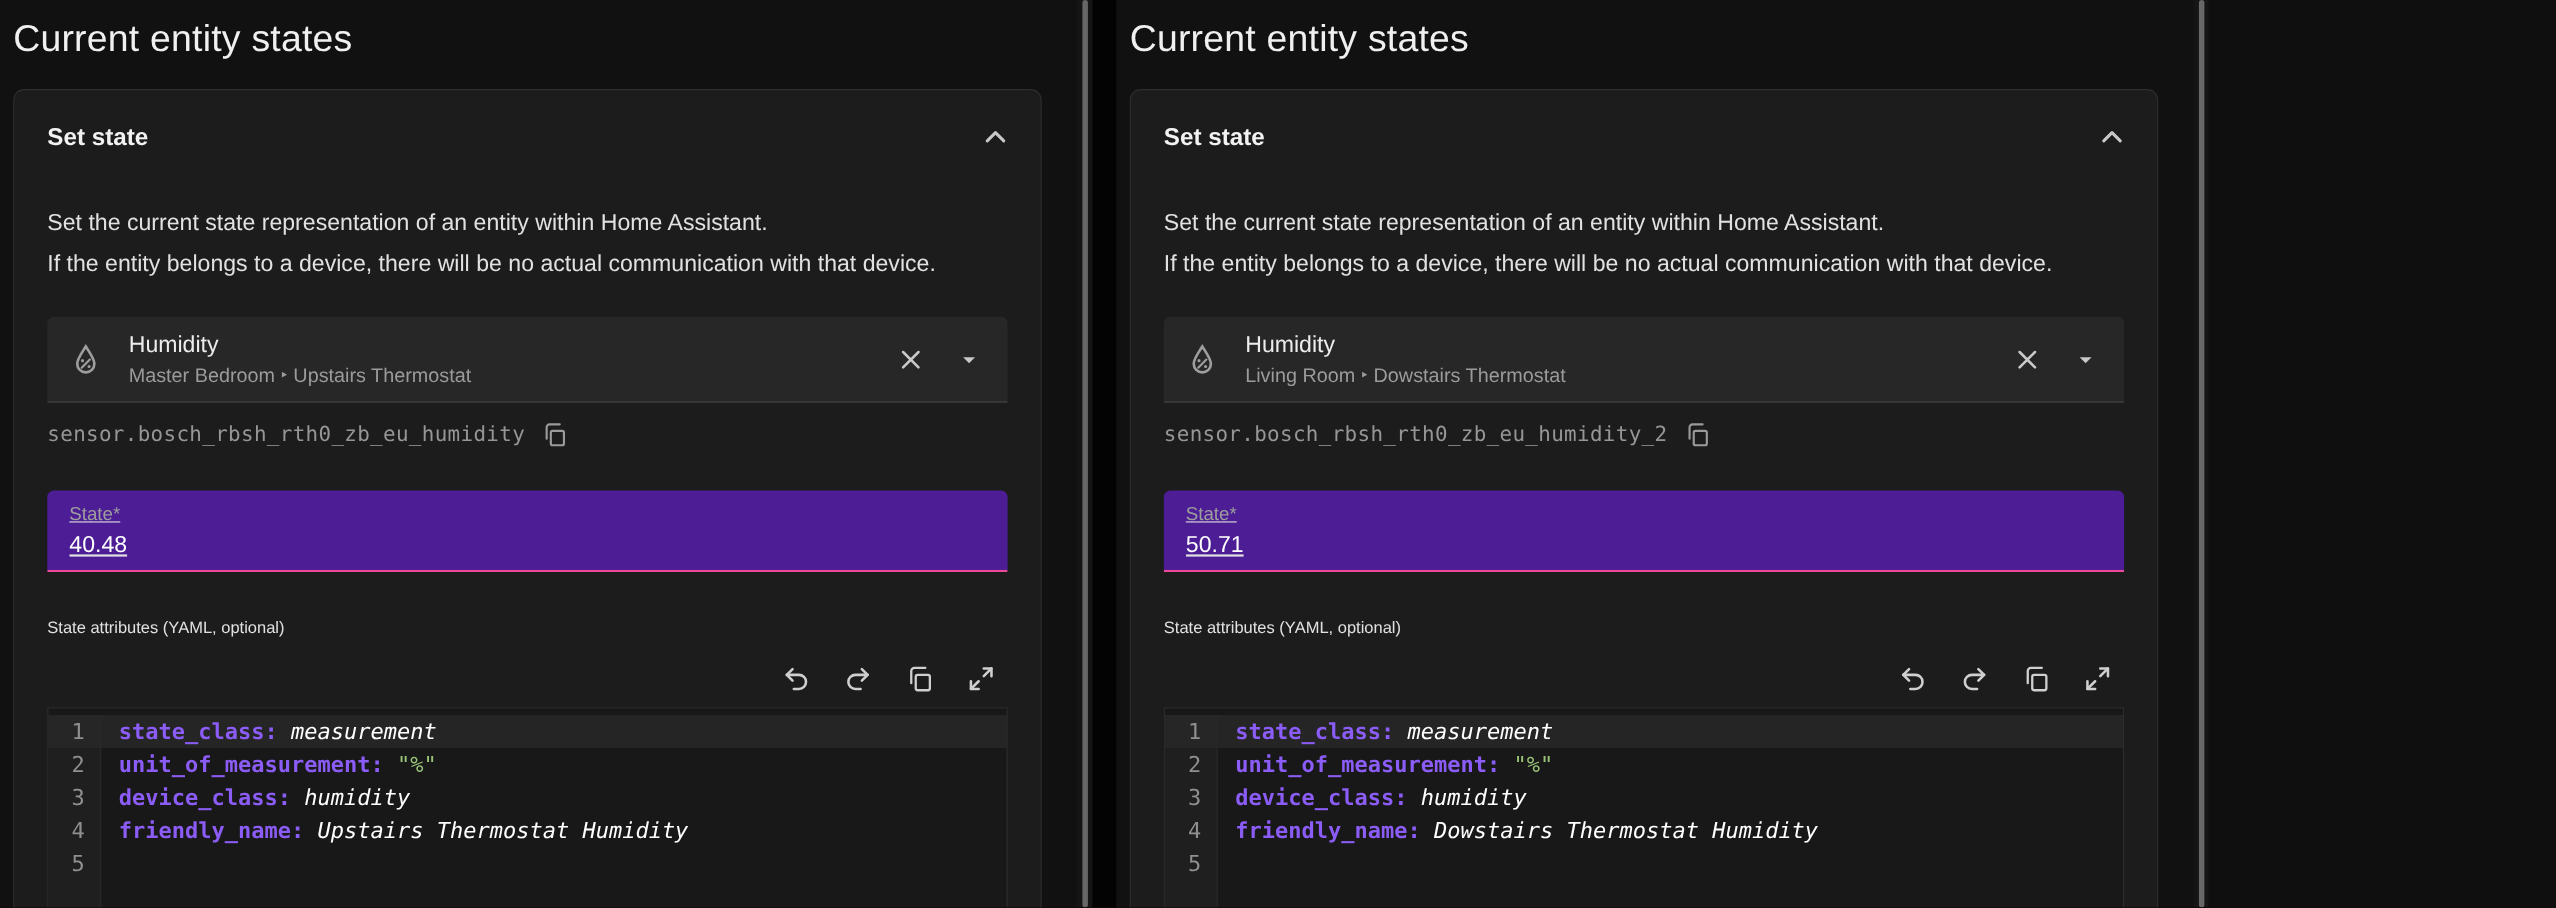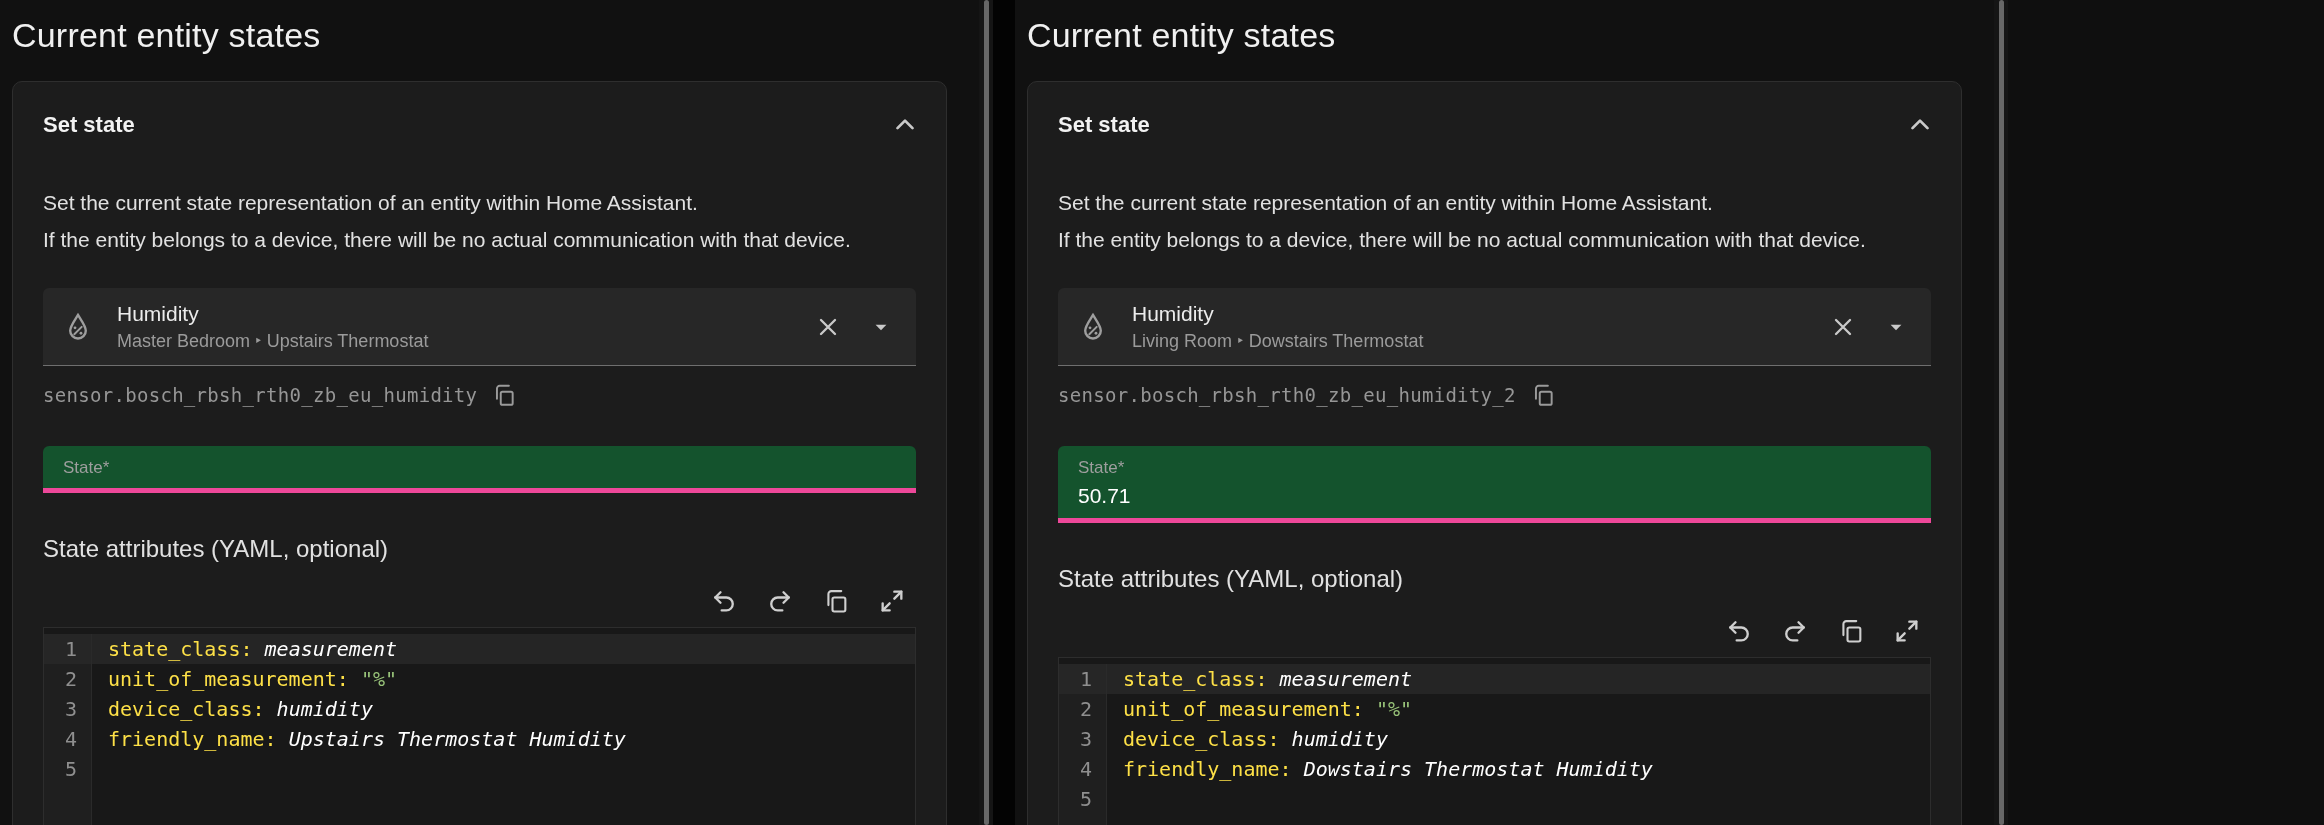--- a/index.html
+++ b/index.html
@@ -96,43 +96,44 @@
   .entity-id {
     font-family: "DejaVu Sans Mono", monospace;
     font-size: 19px;
     color: #969696;
     letter-spacing: 0.3px;
   }
   .copy-id { color: #9a9a9a; }
   .state-field {
     display: block;
     margin: 38px 8px 0 8px;
-    background: #14532d;
+    background: #4c1d95;
     border-radius: 6px 6px 0 0;
-    border-bottom: 5px solid #ec4899;
+    border-bottom: 2px solid #ec4899;
     padding: 12px 20px 10px 20px;
     cursor: text;
+    text-decoration: underline;
   }
   .state-label { font-size: 17px; color: #9e9e9e; display: block; }
   .state-input {
     display: block;
     width: 100%;
     background: transparent;
     border: none;
     outline: none;
     color: #ffffff;
     font-family: "Liberation Sans", sans-serif;
     font-size: 21px;
     font-weight: 500;
     margin-top: 6px;
     padding: 0;
   }
   .attrs-label {
     margin: 42px 8px 0 8px;
-    font-size: 24px;
+    font-size: 15px;
     color: #e1e1e1;
   }
   .editor { margin: 14px 8px 0 8px; }
   .editor-toolbar {
     display: flex;
     justify-content: flex-end;
     align-items: center;
     gap: 28px;
     padding: 10px 10px 12px 0;
   }
@@ -158,21 +159,21 @@
     user-select: none;
   }
   .code-row.active .gutter { background: #262626; }
   .cm-line {
     flex: 1 1 auto;
     white-space: pre;
     padding-left: 16px;
     color: #dcdcdc;
   }
   .code-row.filler { height: 120px; }
-  .tok-key { color: #fde047; }
+  .tok-key { color: #8b5cf6; font-weight: bold; }
   .tok-plain { color: #ffffff; font-style: italic; }
   .tok-string { color: #98c379; }
 </style>
 </head>
 <body>
 
 <div class="app">
 
   <div class="panel">
     <h1 class="page-title">Current entity states</h1>
@@ -222,20 +223,21 @@
         <button class="icon-btn copy-id">
           <svg width="26" height="26" viewBox="0 0 24 24" fill="none" stroke="currentColor" stroke-width="1.8" stroke-linecap="round" stroke-linejoin="round">
               <rect x="9" y="9" width="11" height="12" rx="1.5"></rect>
               <path d="M5.5 15.5 v-9.5 a2.5 2.5 0 0 1 2.5 -2.5 h8.5"></path>
             </svg>
         </button>
       </div>
 
       <label class="state-field">
         <span class="state-label">State*</span>
+        <input class="state-input" value="40.48" style="">
       </label>
 
       <div class="attrs-label">State attributes (YAML, optional)</div>
 
       <div class="editor">
         <div class="editor-toolbar">
           <button class="icon-btn">
             <svg width="28" height="28" viewBox="0 0 24 24" fill="none" stroke="currentColor" stroke-width="2" stroke-linecap="round" stroke-linejoin="round">
                 <path d="M9 4.5 L4.5 9 L9 13.5"></path>
                 <path d="M4.5 9 H14 a5.5 5.5 0 0 1 0 11 h-4"></path>

